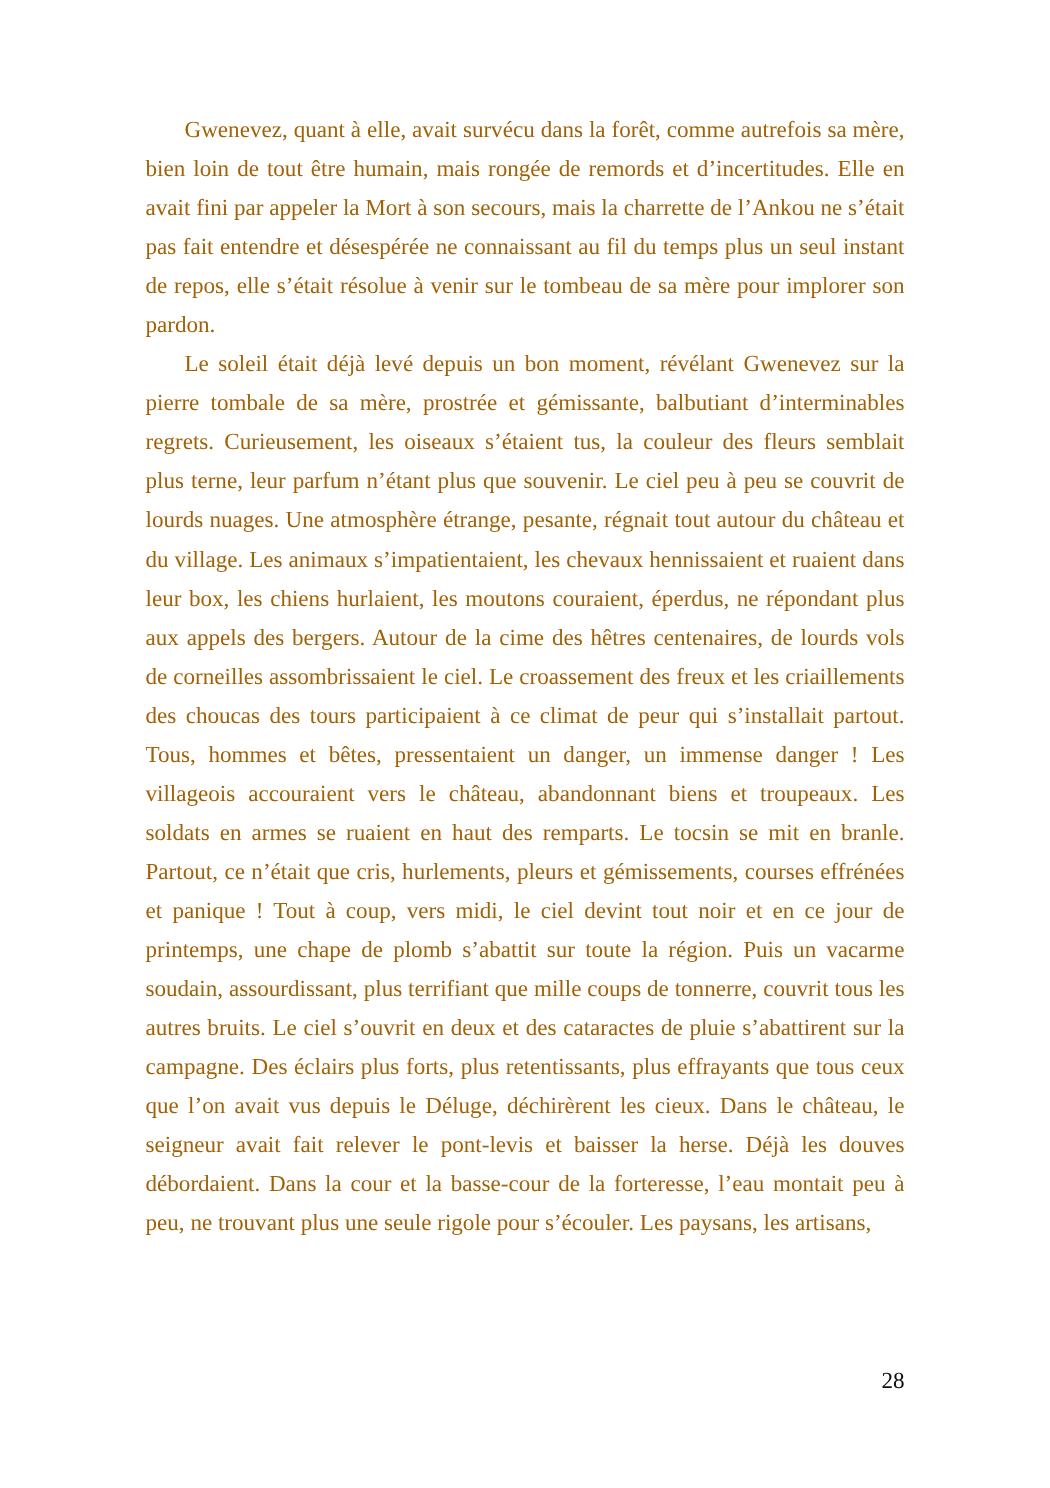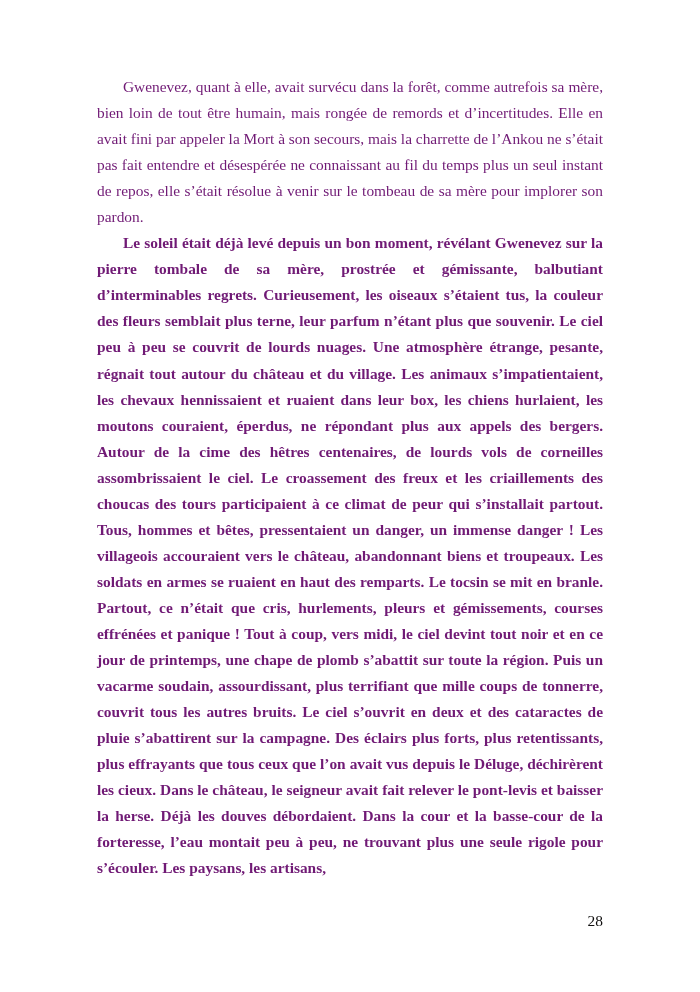--- a/index.html
+++ b/index.html
@@ -20,37 +20,36 @@
   }
 
   .text-block {
     position: absolute;
     left: 97px;
     top: 74px;
     width: 506px;
     font-family: "Liberation Serif", "DejaVu Serif", serif;
     font-size: 15.4px;
     line-height: 26.05px;
-    color: #701a75;
+    color: #a16207;
     text-align: justify;
     text-justify: inter-word;
     -webkit-font-smoothing: antialiased;
   }
 
   .para {
     margin: 0;
     text-indent: 26px;
     text-align: justify;
     hyphens: none;
     -webkit-hyphens: none;
   }
 
   .para.last {
     text-align-last: left;
-    font-weight: bold;
   }
 
   .folio {
     position: absolute;
     right: 97px;
     top: 911px;
     font-family: "Liberation Serif", "DejaVu Serif", serif;
     font-size: 15.4px;
     line-height: 20px;
     color: #100f0f;

